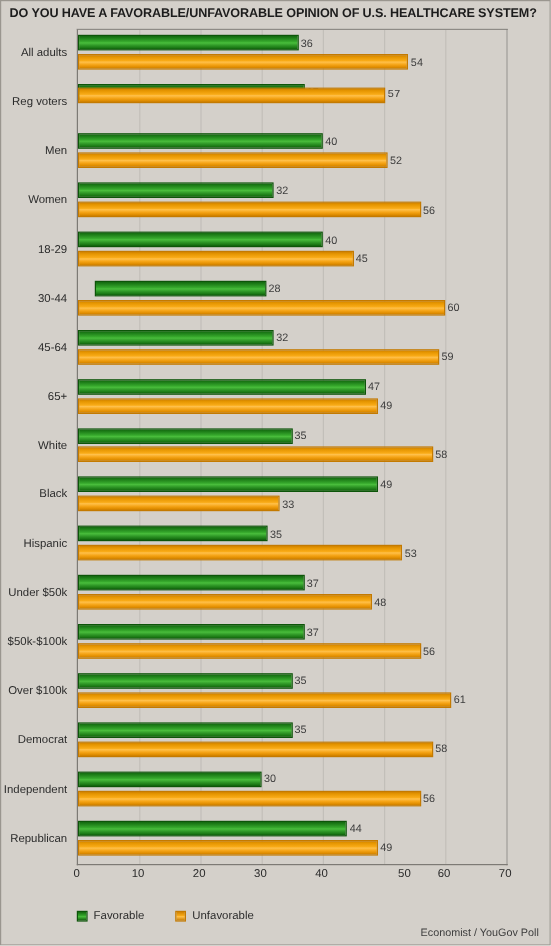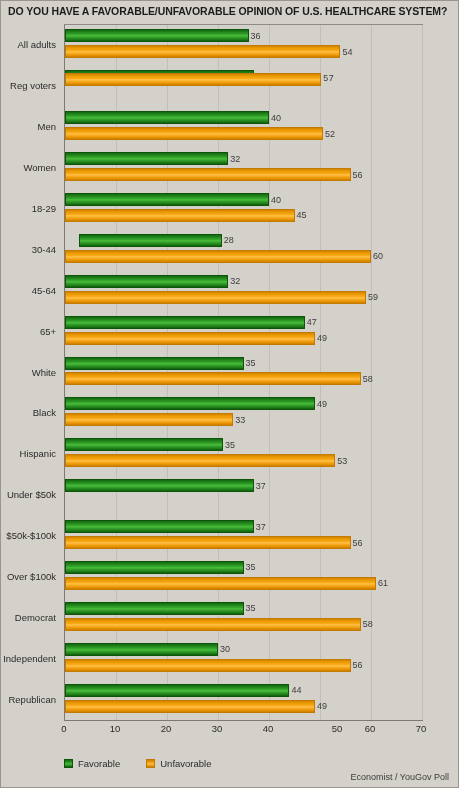--- a/index.html
+++ b/index.html
@@ -349,20 +349,25 @@
               <span class="bar-value">53</span>
             </div>
           </div>
         </div>
         <div class="cat-row" style="top: 449.706px; height: 40.8824px;">
           <div class="bar-track fav" style="top: 4.49706px; width: 188.7px;">
             <div class="bar fav">
               <span class="bar-value">37</span>
             </div>
           </div>
+          <div class="bar-track unfav" style="top: 20.4412px; width: 244.8px;">
+            <div class="bar unfav">
+              <span class="bar-value">48</span>
+            </div>
+          </div>
         </div>
         <div class="cat-row" style="top: 490.588px; height: 40.8824px;">
           <div class="bar-track fav" style="top: 4.49706px; width: 188.7px;">
             <div class="bar fav">
               <span class="bar-value">37</span>
             </div>
           </div>
           <div class="bar-track unfav" style="top: 20.4412px; width: 285.6px;">
             <div class="bar unfav">
               <span class="bar-value">56</span>

